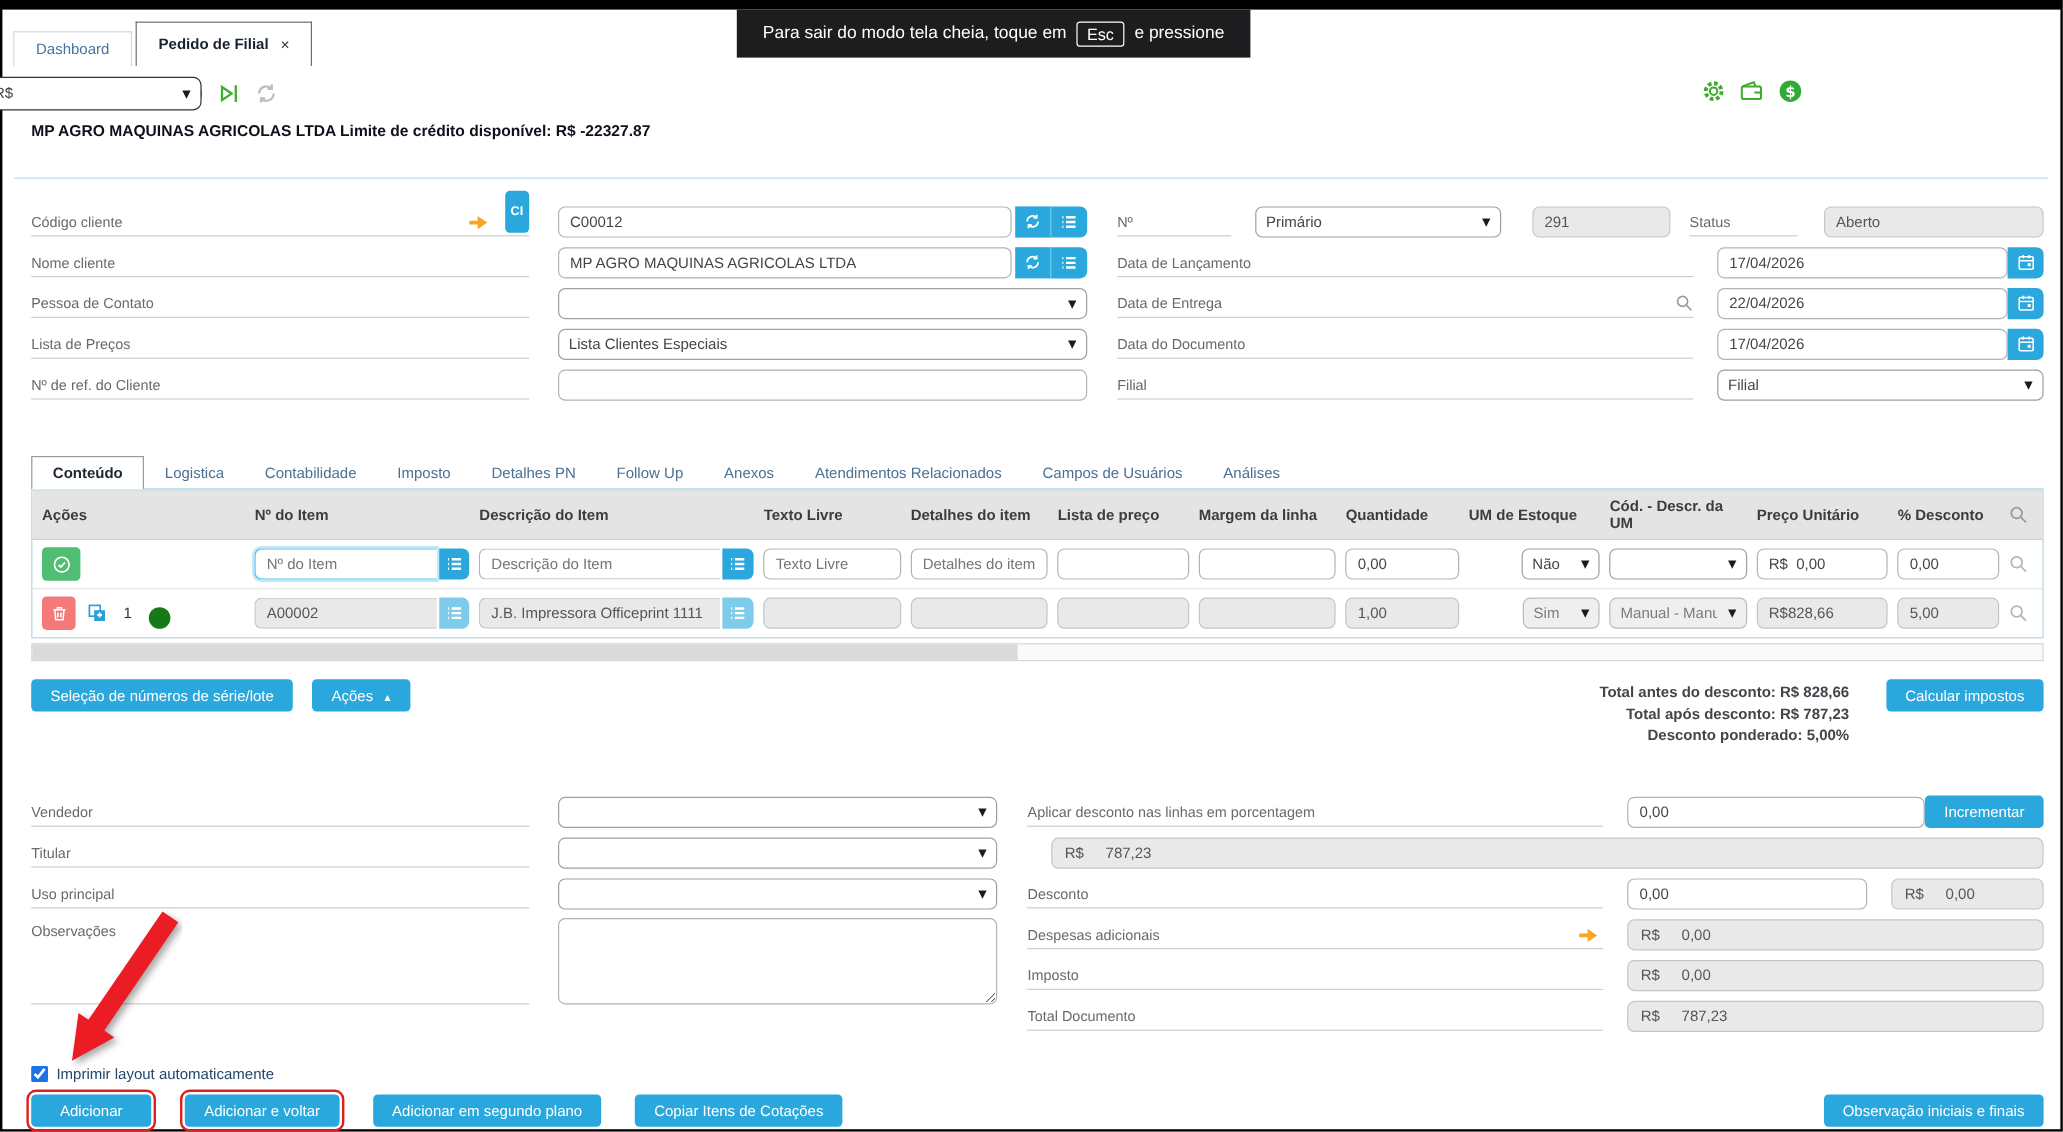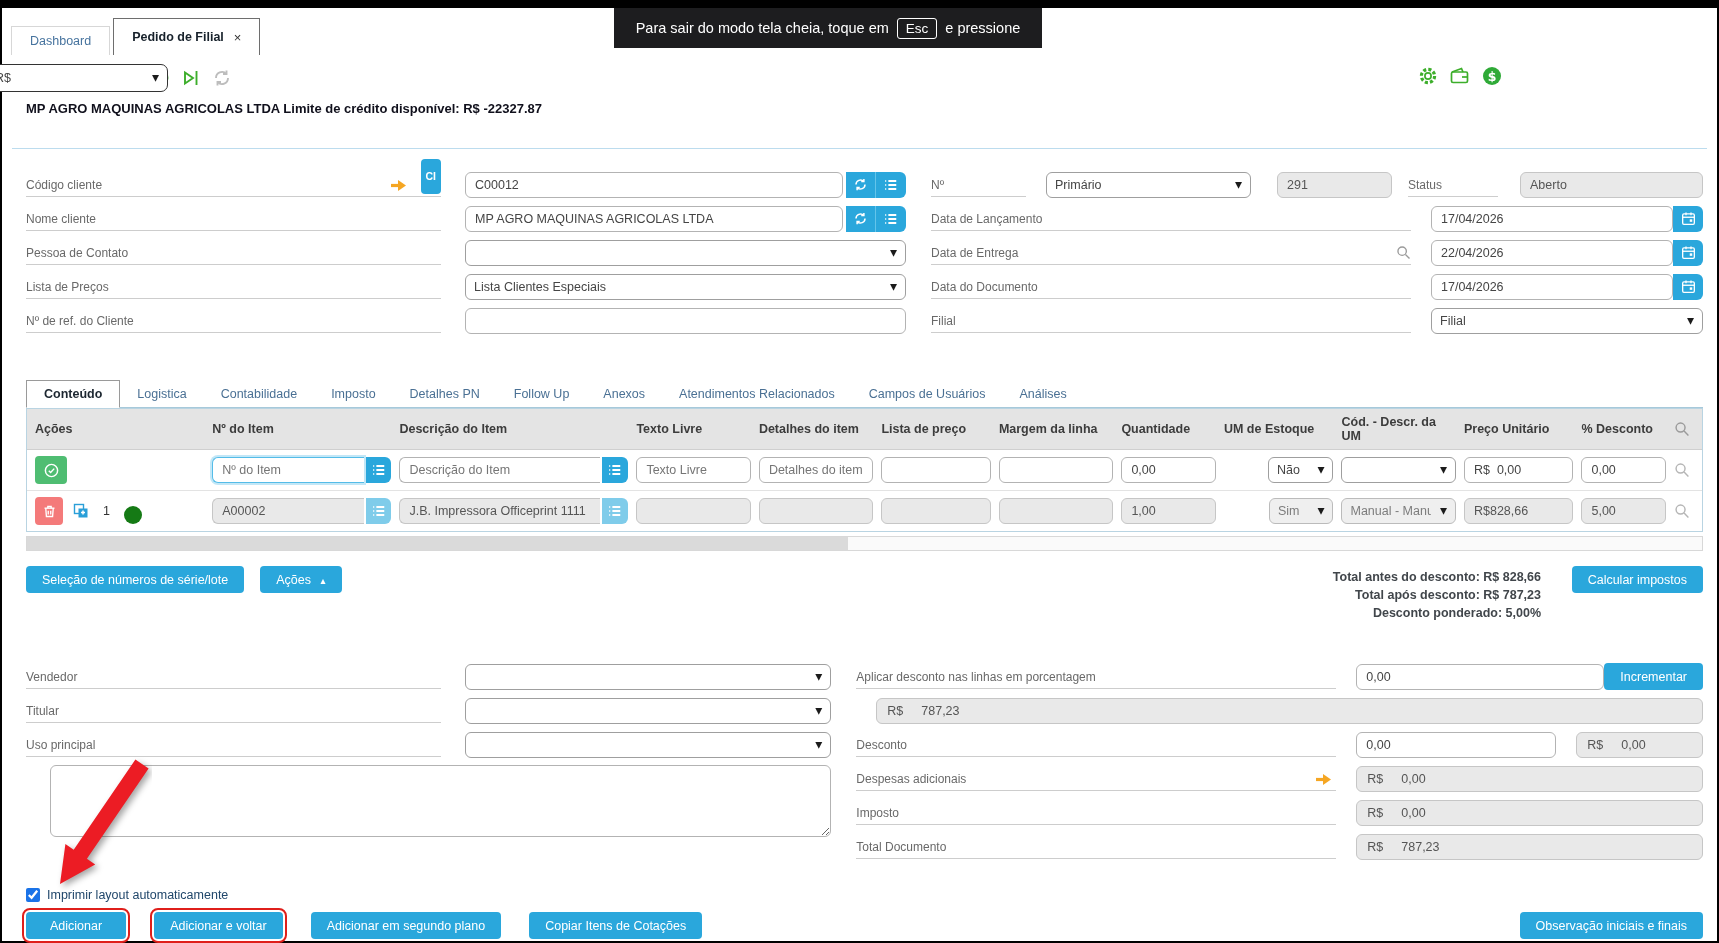--- a/index.html
+++ b/index.html
@@ -542,20 +542,23 @@
         </div>
         <div class="frow">
           <div class="flabel" style="width:415px;">
             <span>Uso principal</span>
           </div>
           <div class="selwrap" style="margin-left:24px;flex:1;">
             <select class="sel"><option></option></select>
           </div>
         </div>
         <div style="display:flex;align-items:stretch;margin-top:2px;">
+          <div class="flabel" style="width:415px;height:auto;align-items:flex-start;padding-top:4px;">
+            <span>Observações</span>
+          </div>
           <textarea class="obs" style="margin-left: 24px; flex: 1 1 0%; height: 72px;"></textarea>
         </div>
       </div>
 
       <div style="flex:1;margin-left:25px;">
         <div class="frow">
           <div class="flabel" style="width:480px;">
             <span>Aplicar desconto nas linhas em porcentagem</span>
           </div>
           <input class="inp" style="margin-left: 20px; width: 248px;" value="0,00">

